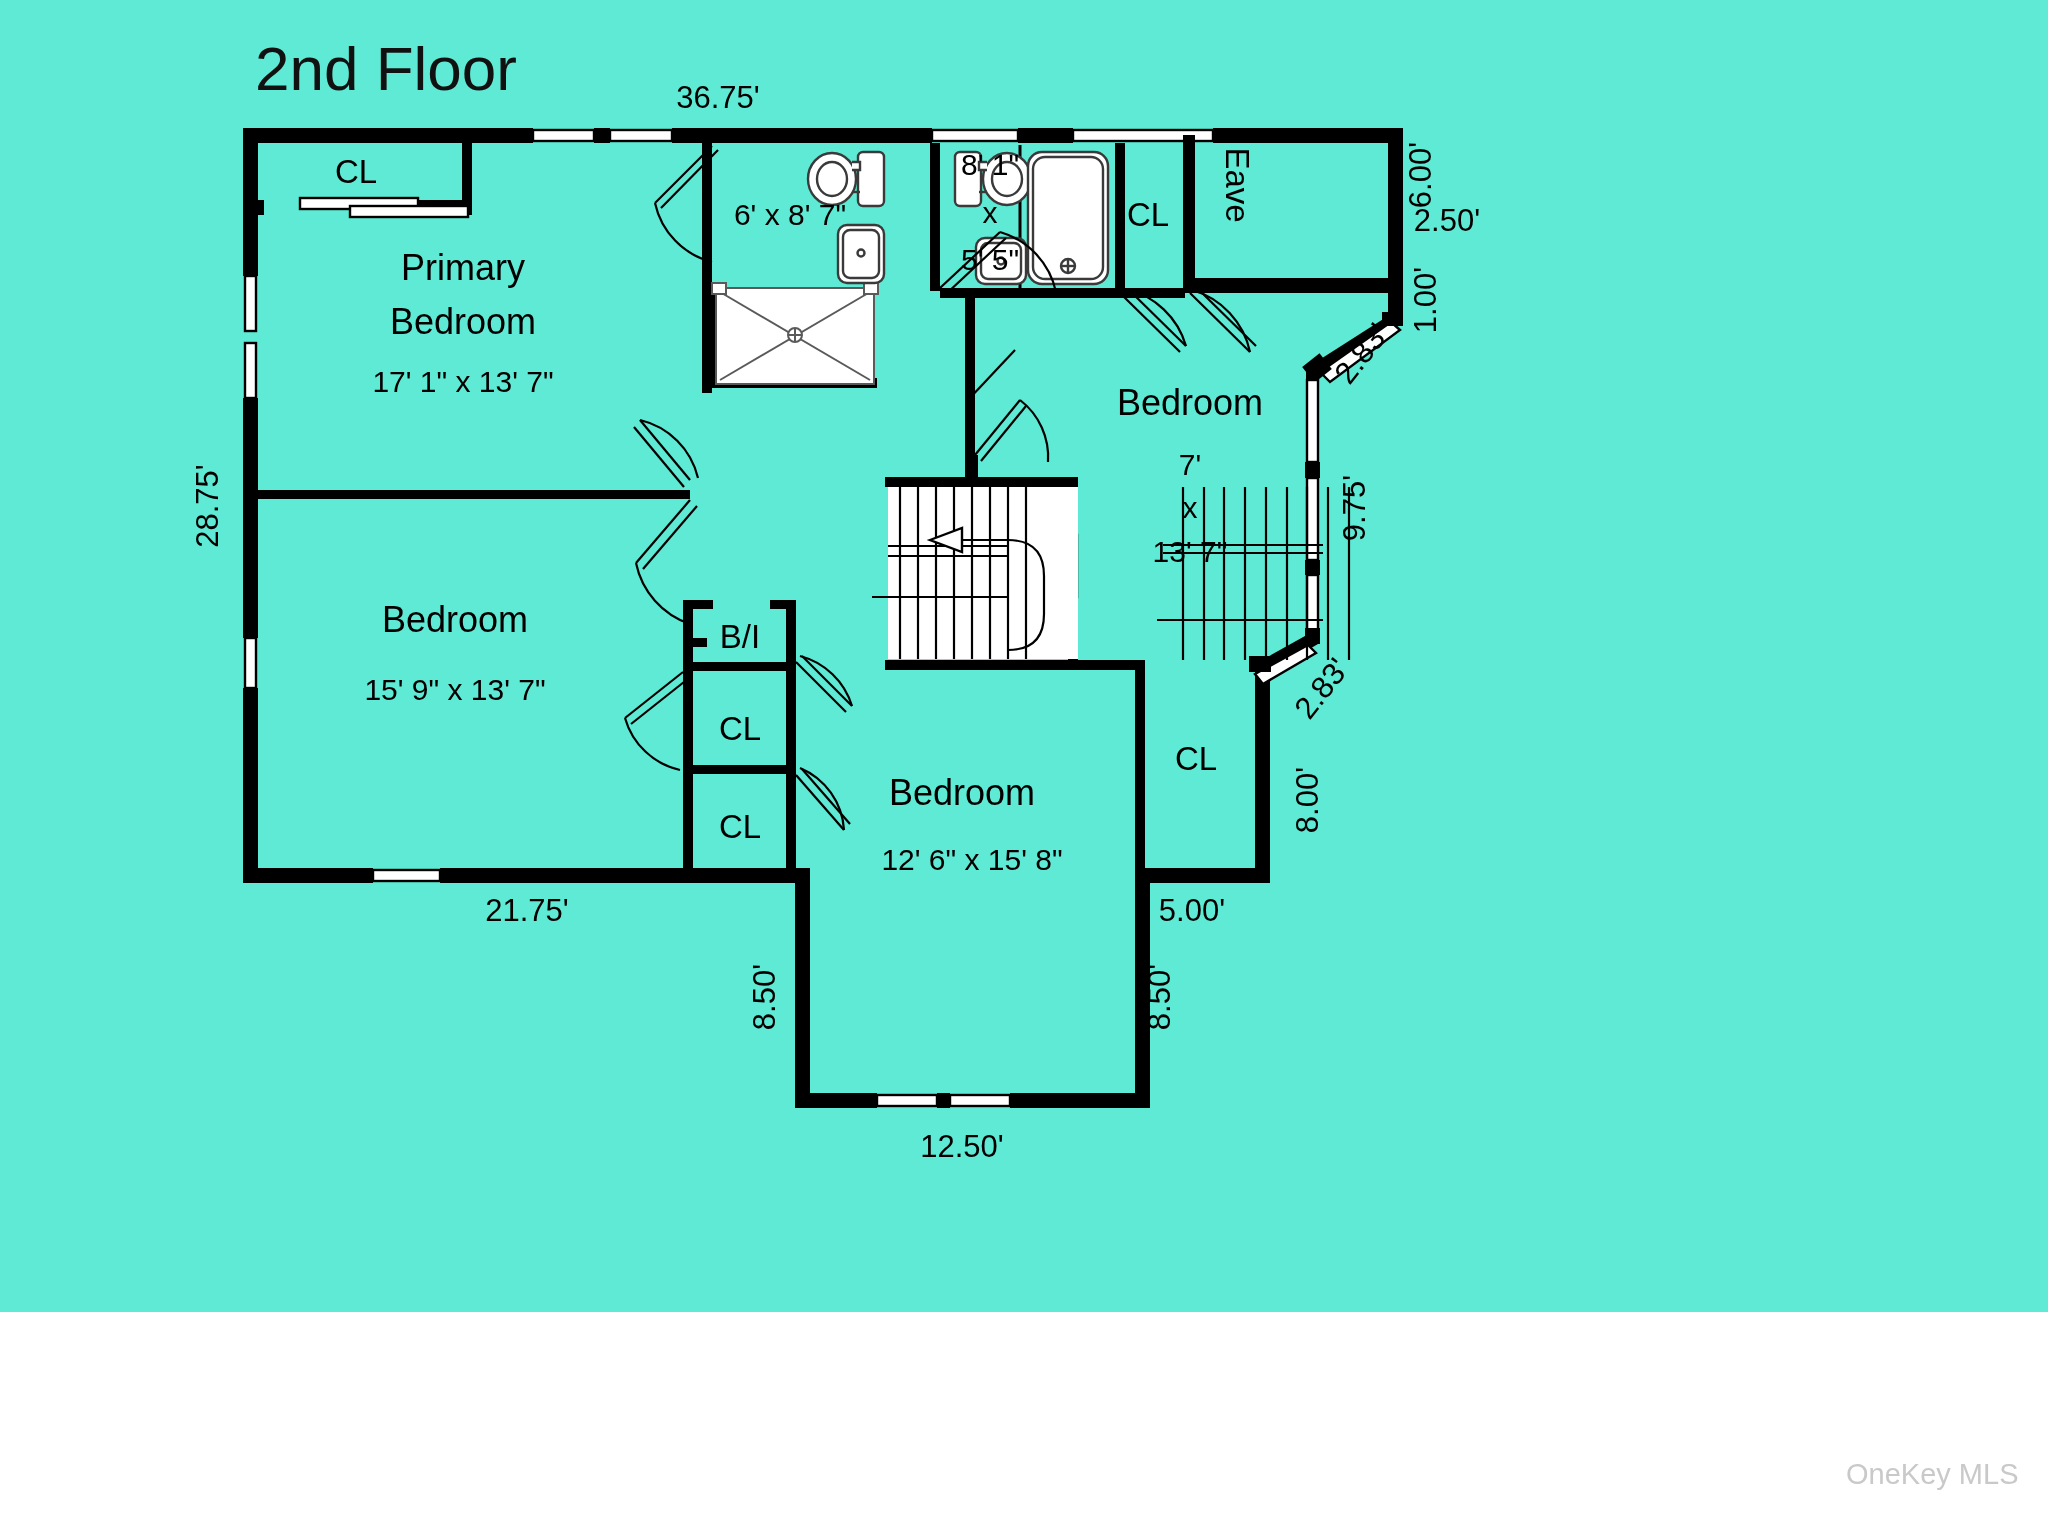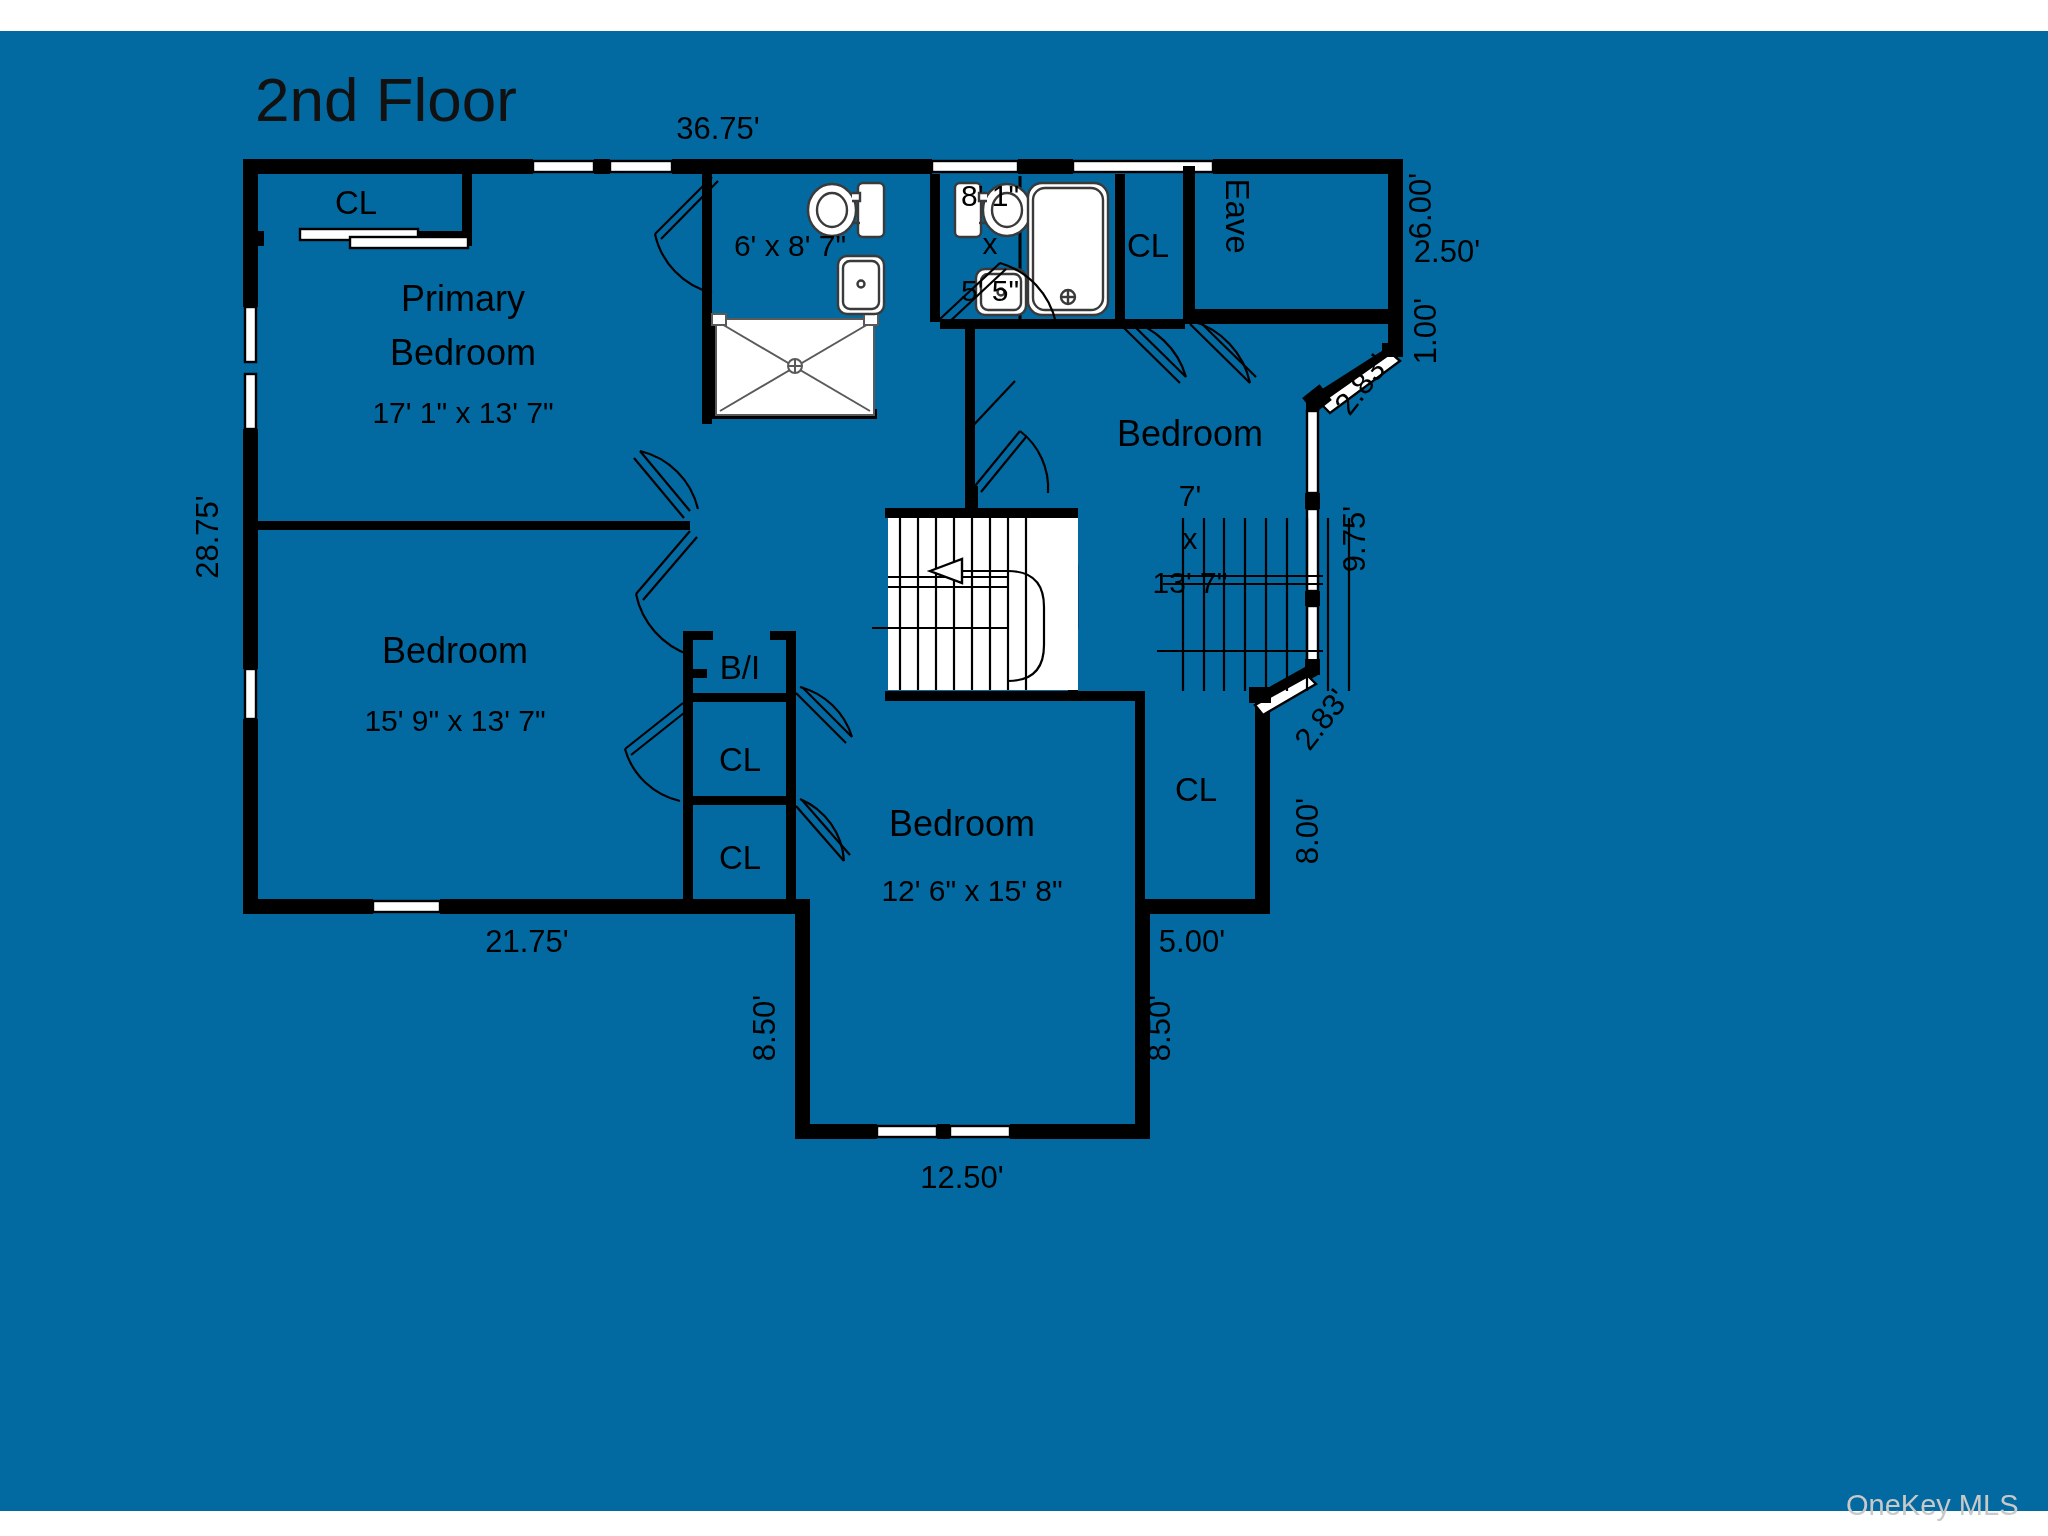--- a/index.html
+++ b/index.html
@@ -1,18 +1,18 @@
 <!DOCTYPE html>
 <html><head>
 <meta charset="utf-8">
 <style>
   html,body{margin:0;padding:0;background:#ffffff;}
   body{width:2048px;height:1536px;overflow:hidden;
        font-family:"Liberation Sans","DejaVu Sans",sans-serif;color:#000;}
-  #stage{position:relative;width:2048px;height:1480px;background:#0369a1;margin-top:31px;}
+  #stage{position:relative;width:2048px;height:1312px;background:#5eead4;}
   svg#plan{position:absolute;left:0;top:0;width:2048px;height:1536px;}
   .ttl{font-size:62px;fill:#111;font-family:"Liberation Sans",sans-serif;}
   .rmname{font-size:36px;fill:#000;text-anchor:middle;font-family:"Liberation Sans",sans-serif;}
   .rmdim{font-size:30px;fill:#000;text-anchor:middle;font-family:"Liberation Sans",sans-serif;}
   .cl{font-size:33px;fill:#000;text-anchor:middle;font-family:"Liberation Sans",sans-serif;}
   .dimtxt{font-size:31px;fill:#000;text-anchor:middle;font-family:"Liberation Sans",sans-serif;}
   .wm{font-size:29px;fill:#c9c9c9;text-anchor:start;font-family:"Liberation Sans",sans-serif;}
   .wall{fill:#000;}
   .thin{stroke:#000;fill:none;stroke-width:3;}
   .thin2{stroke:#000;fill:none;stroke-width:2.4;}

